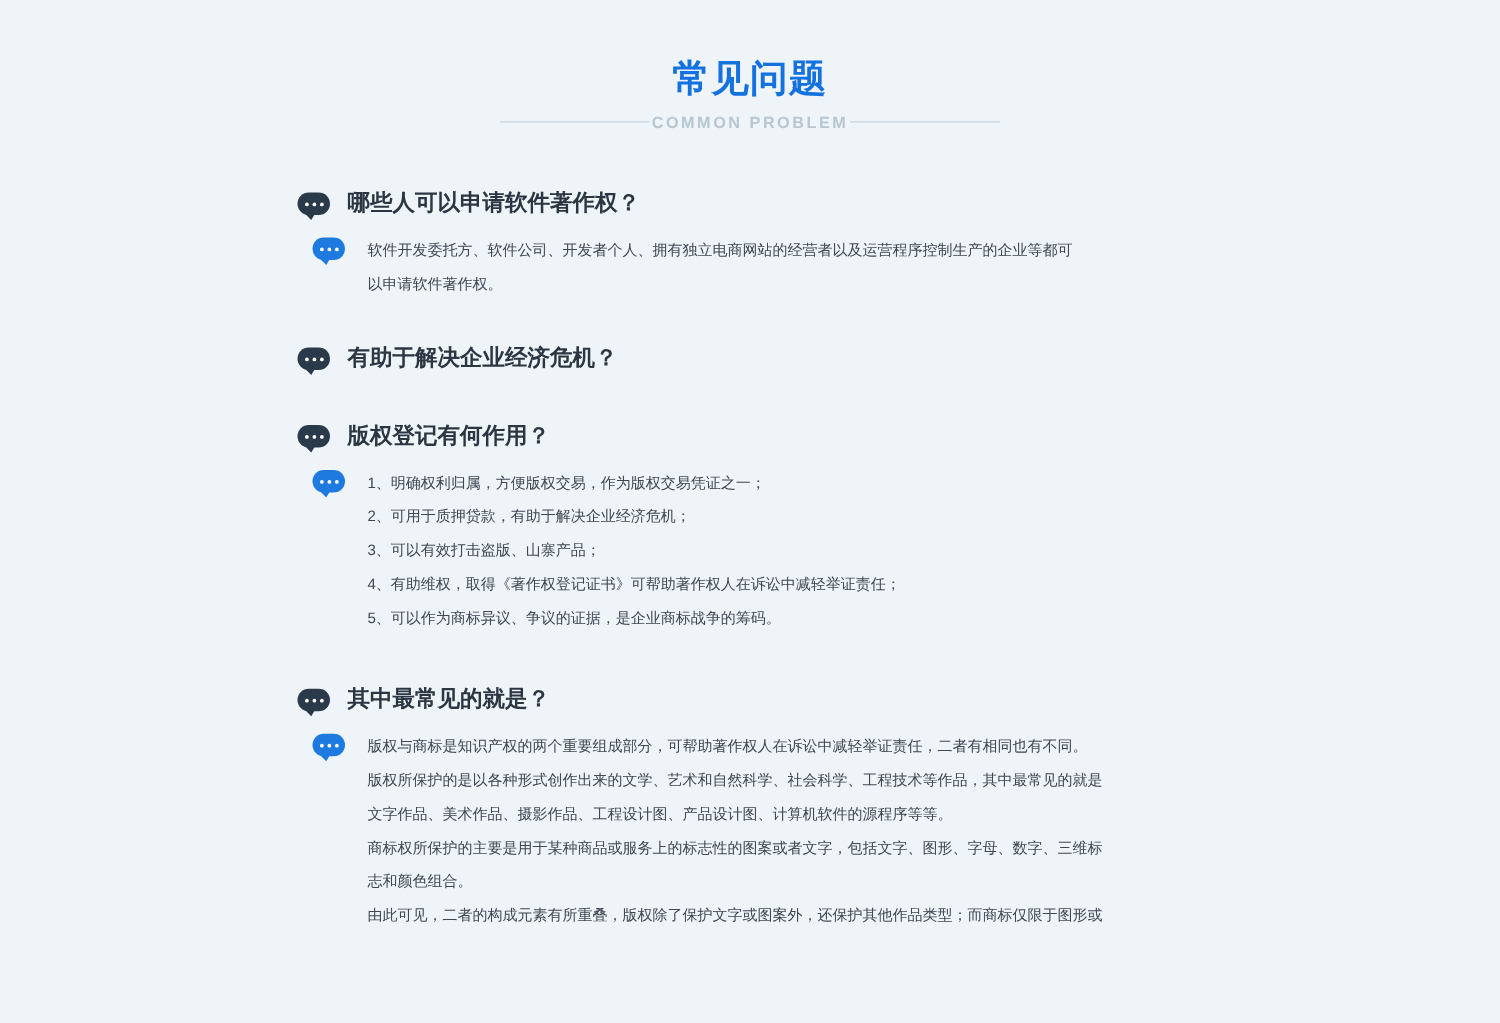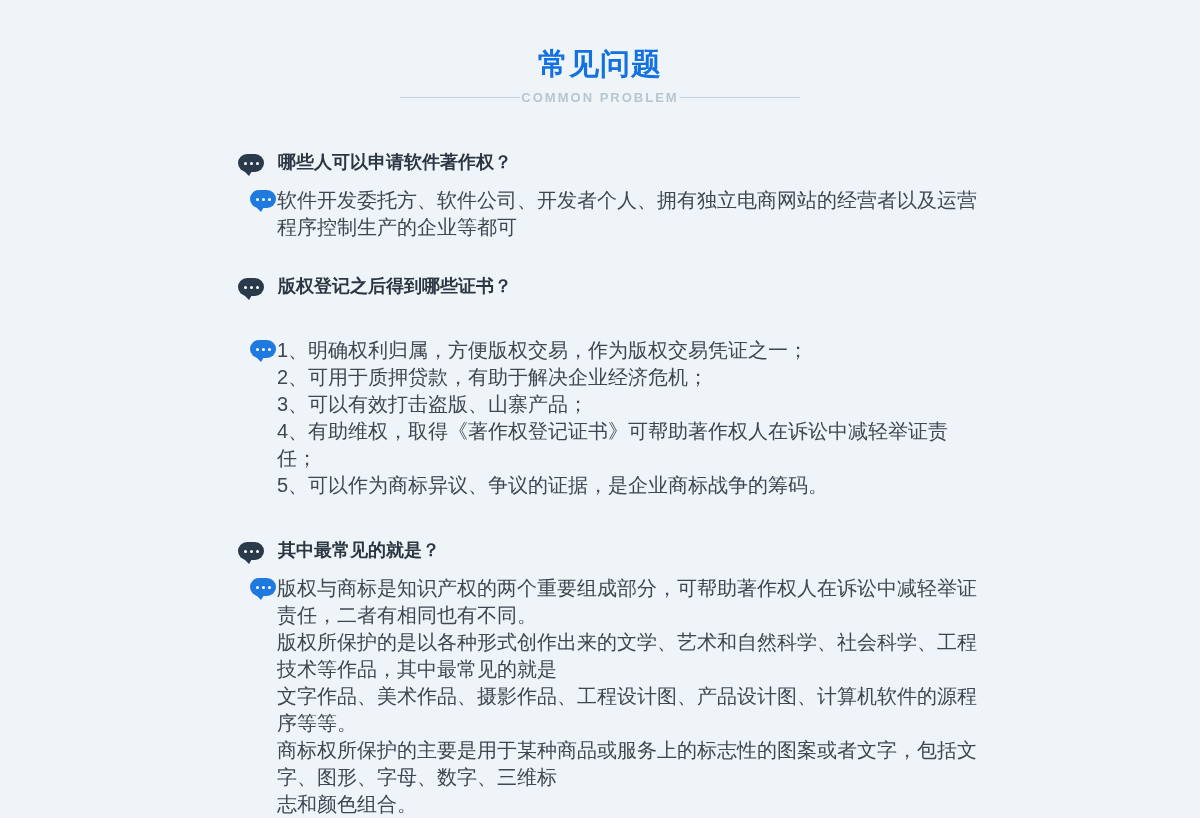--- a/index.html
+++ b/index.html
@@ -107,22 +107,22 @@
   .bubble-blue { background: #1f7ae0; color: #1f7ae0; }
 
   .q-text {
     margin-left: 14px;
     font-size: 18px;
     font-weight: bold;
     color: #2c3643;
     line-height: 22px;
   }
   .a-text {
-    margin-left: 1px;
-    font-size: 20px;
+    margin-left: 18px;
+    font-size: 12px;
     color: #3f4751;
     line-height: 27px;
     max-width: 700px;
   }
   .a-text p { margin: 0; }
 
   .gap-lg { margin-top: 40px; }
   .gap-md { margin-top: 34px; }
 </style>
 </head>
@@ -151,36 +151,45 @@
         <span class="q-text">哪些人可以申请软件著作权？</span>
       </div>
       <div class="a-row">
         <span class="bubble bubble-blue">
             <i></i>
             <i></i>
             <i></i>
           </span>
         <div class="a-text">
           <p>软件开发委托方、软件公司、开发者个人、拥有独立电商网站的经营者以及运营程序控制生产的企业等都可</p>
+          <p>以申请软件著作权。</p>
         </div>
       </div>
     </div>
 
     <div class="faq-item gap-md">
       <div class="q-row">
         <span class="bubble bubble-dark">
             <i></i>
             <i></i>
             <i></i>
           </span>
-        <span class="q-text">版权登记之后得到哪些证书？</span>
+        <span class="q-text">有助于解决企业经济危机？</span>
       </div>
     </div>
 
     <div class="faq-item gap-lg">
+      <div class="q-row">
+        <span class="bubble bubble-dark">
+            <i></i>
+            <i></i>
+            <i></i>
+          </span>
+        <span class="q-text">版权登记有何作用？</span>
+      </div>
       <div class="a-row">
         <span class="bubble bubble-blue">
             <i></i>
             <i></i>
             <i></i>
           </span>
         <div class="a-text">
           <p>1、明确权利归属，方便版权交易，作为版权交易凭证之一；</p>
           <p>2、可用于质押贷款，有助于解决企业经济危机；</p>
           <p>3、可以有效打击盗版、山寨产品；</p>

